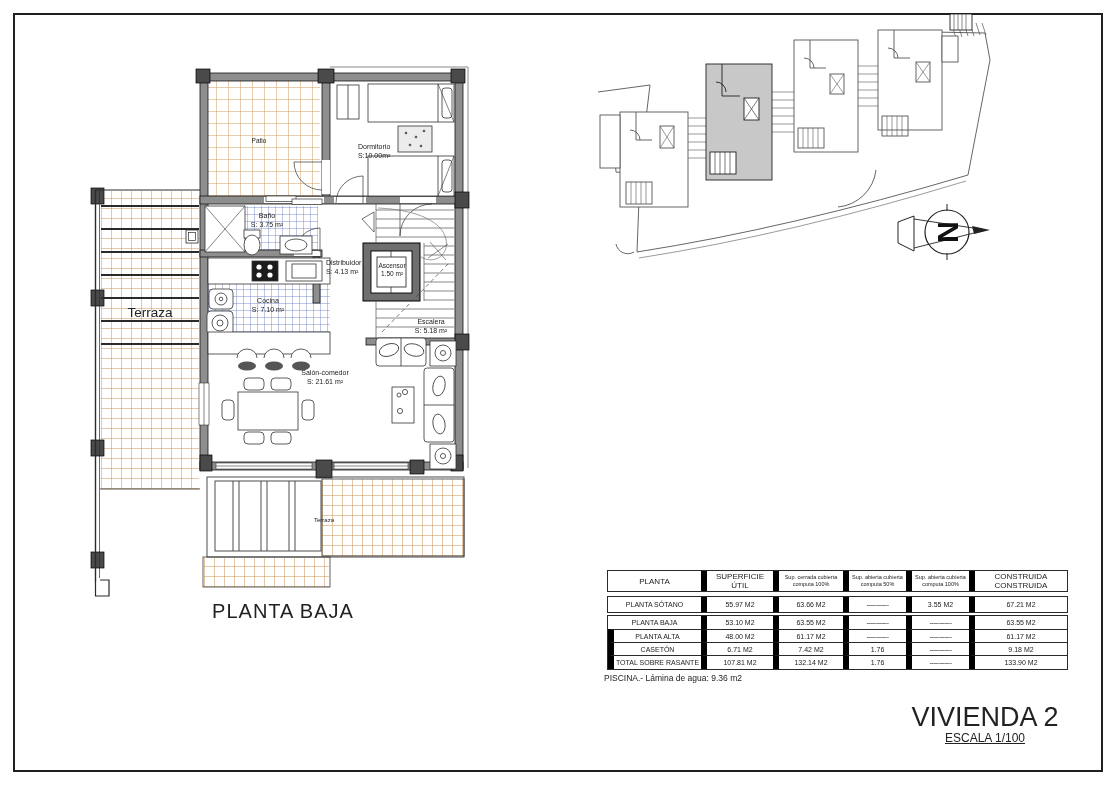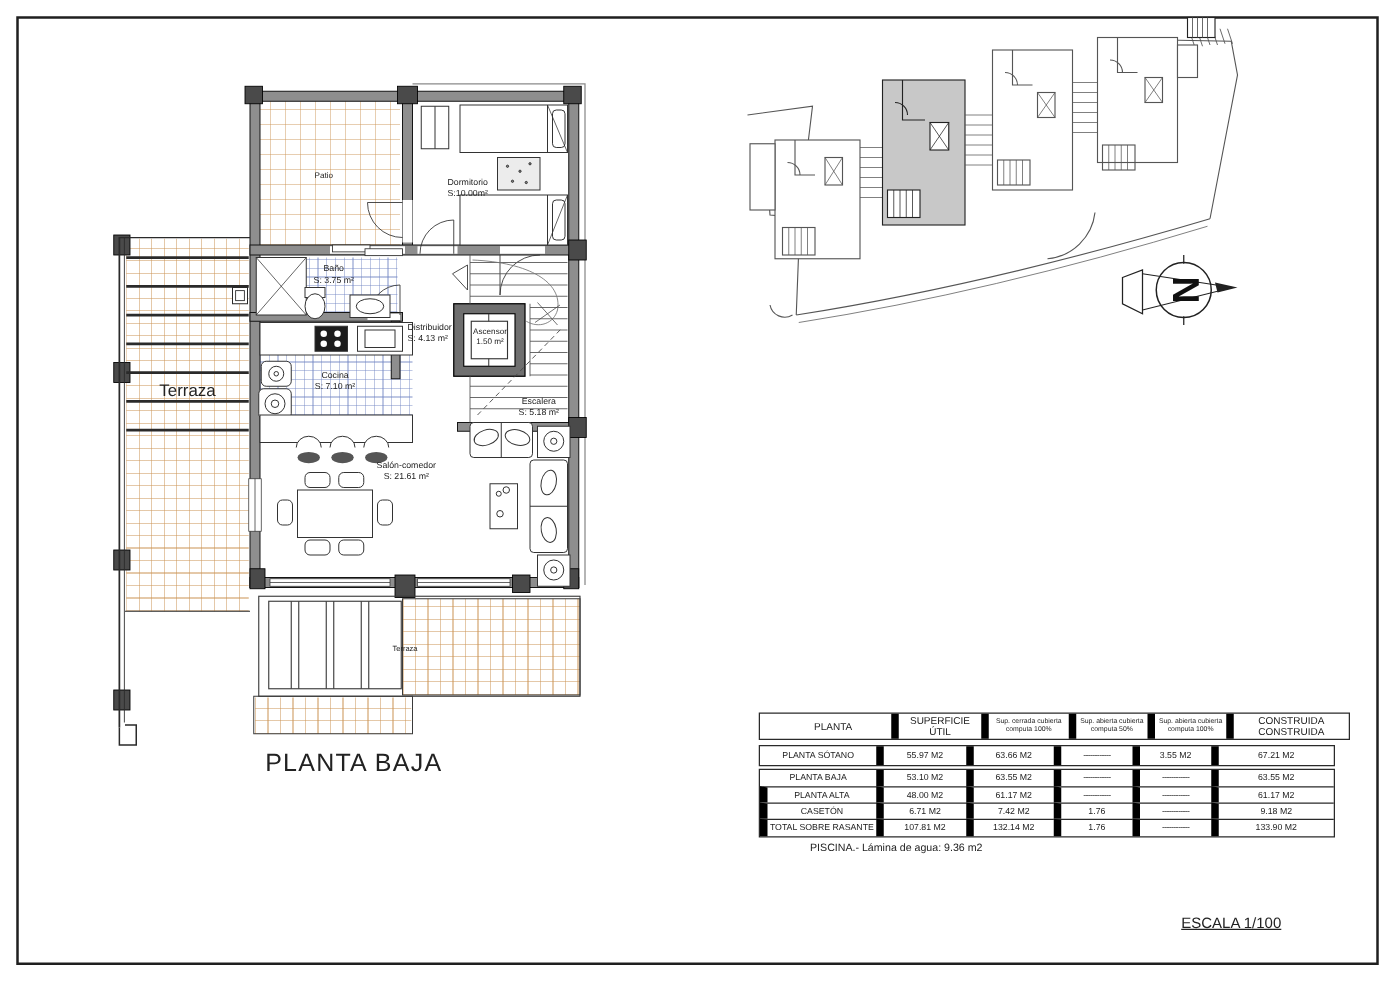--- a/index.html
+++ b/index.html
@@ -419,23 +419,24 @@
 
   <div class="lbl" style="left:150px;top:304px;font-size:13.5px;">
     <span>Terraza</span>
   </div>
 
   <div class="lbl" style="left:324px;top:517px;font-size:6px;">
     <span>Terraza</span>
   </div>
 
   <div class="lbl" style="left:283px;top:598px;font-size:20px;letter-spacing:1px;">PLANTA BAJA</div>
+  <div class="lbl" style="left:985px;top:700px;font-size:27px;">VIVIENDA 2</div>
   <div class="lbl" style="left:985px;top:731px;font-size:12px;text-decoration:underline;">ESCALA 1/100</div>
 
-  <div class="tbl-box" style="left:607px;top:570px;height:20px;padding-left:12px;">
+  <div class="tbl-box" style="left:607px;top:570px;height:20px;">
     <div class="c hc">PLANTA</div>
     <div class="c hc">SUPERFICIE ÚTIL</div>
     <div class="c sc">
       <span>Sup. cerrada cubierta</span>
       <span>computa 100%</span>
     </div>
     <div class="c sc">
       <span>Sup. abierta cubierta</span>
       <span>computa 50%</span>
     </div>
@@ -479,15 +480,15 @@
     <div class="c" style="border-top:1px solid #2a2a2a">9.18 M2</div>
 
     <div class="c" style="border-top:1px solid #2a2a2a">TOTAL SOBRE RASANTE</div>
     <div class="c" style="border-top:1px solid #2a2a2a">107.81 M2</div>
     <div class="c" style="border-top:1px solid #2a2a2a">132.14 M2</div>
     <div class="c" style="border-top:1px solid #2a2a2a">1.76</div>
     <div class="c dash" style="border-top:1px solid #2a2a2a">------------</div>
     <div class="c" style="border-top:1px solid #2a2a2a">133.90 M2</div>
   </div>
 
-  <div class="lbl la" style="left:648px;top:673px;font-size:8.5px;">PISCINA.- Lámina de agua: 9.36 m2</div>
+  <div class="lbl la" style="left:604px;top:673px;font-size:8.5px;">PISCINA.- Lámina de agua: 9.36 m2</div>
 
 </div>
 
 </body></html>

